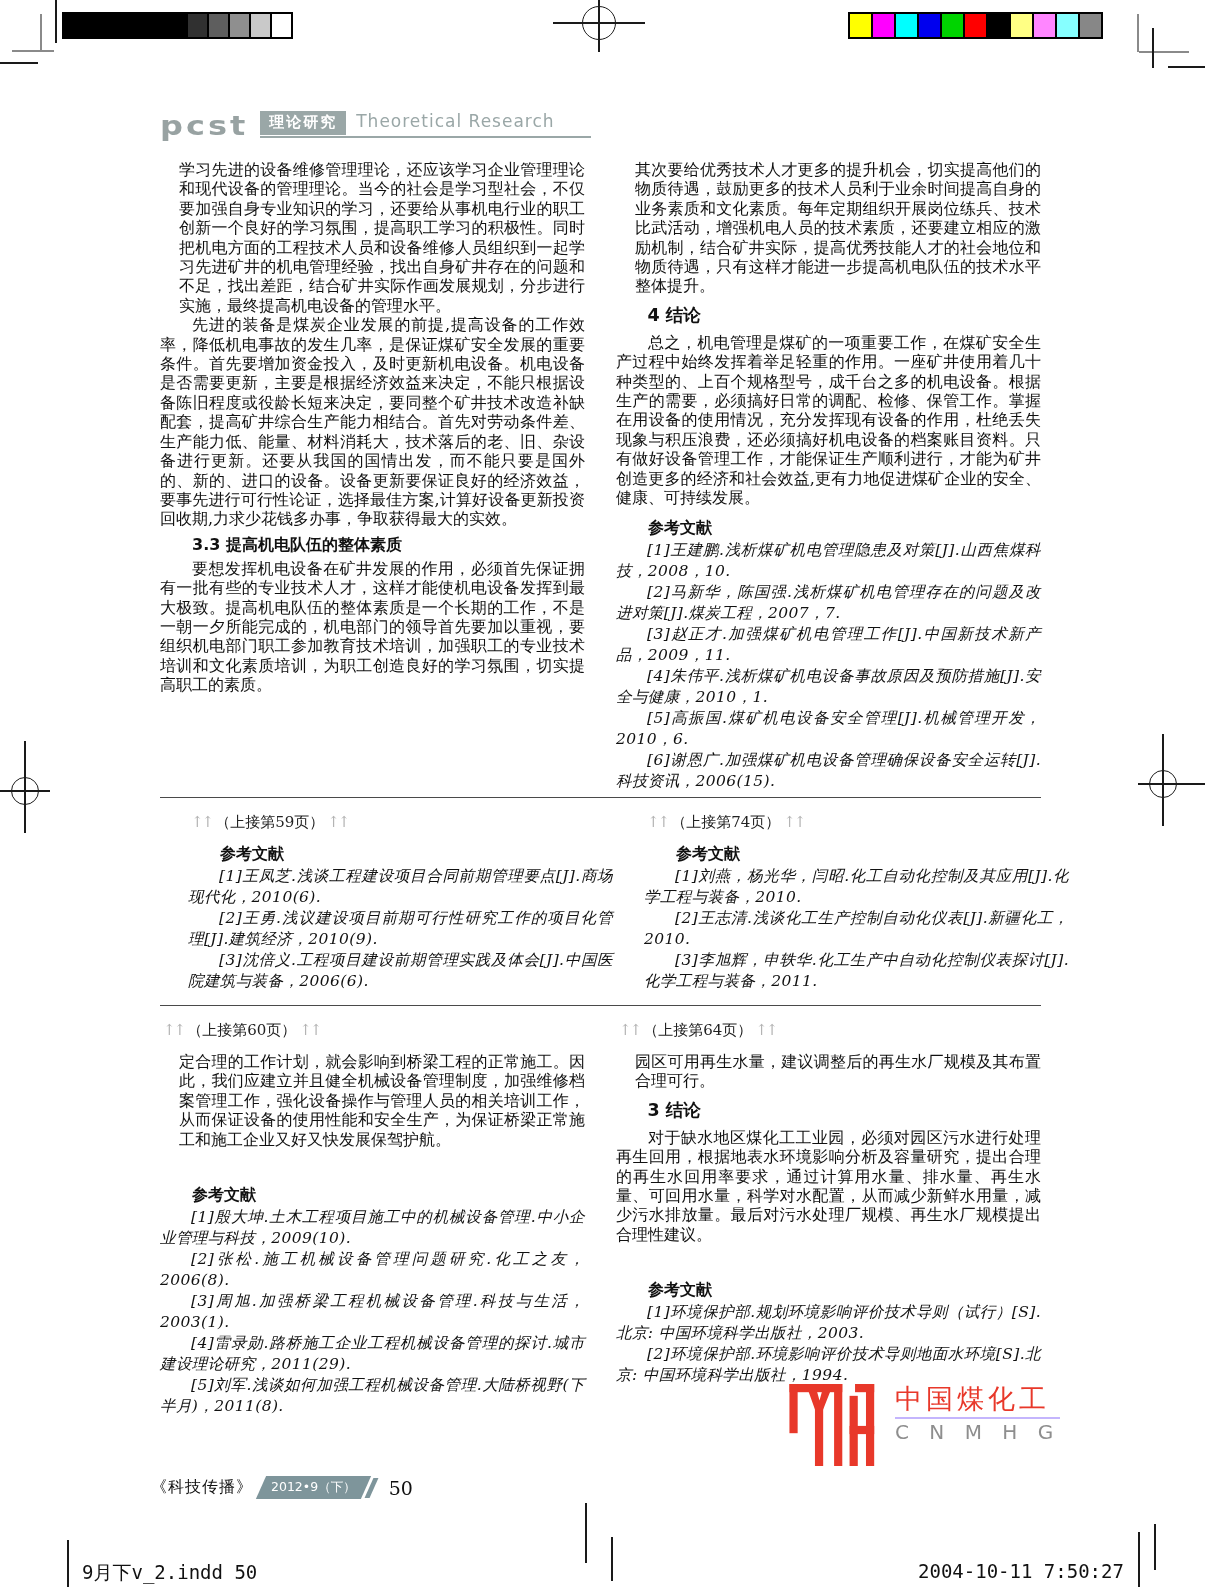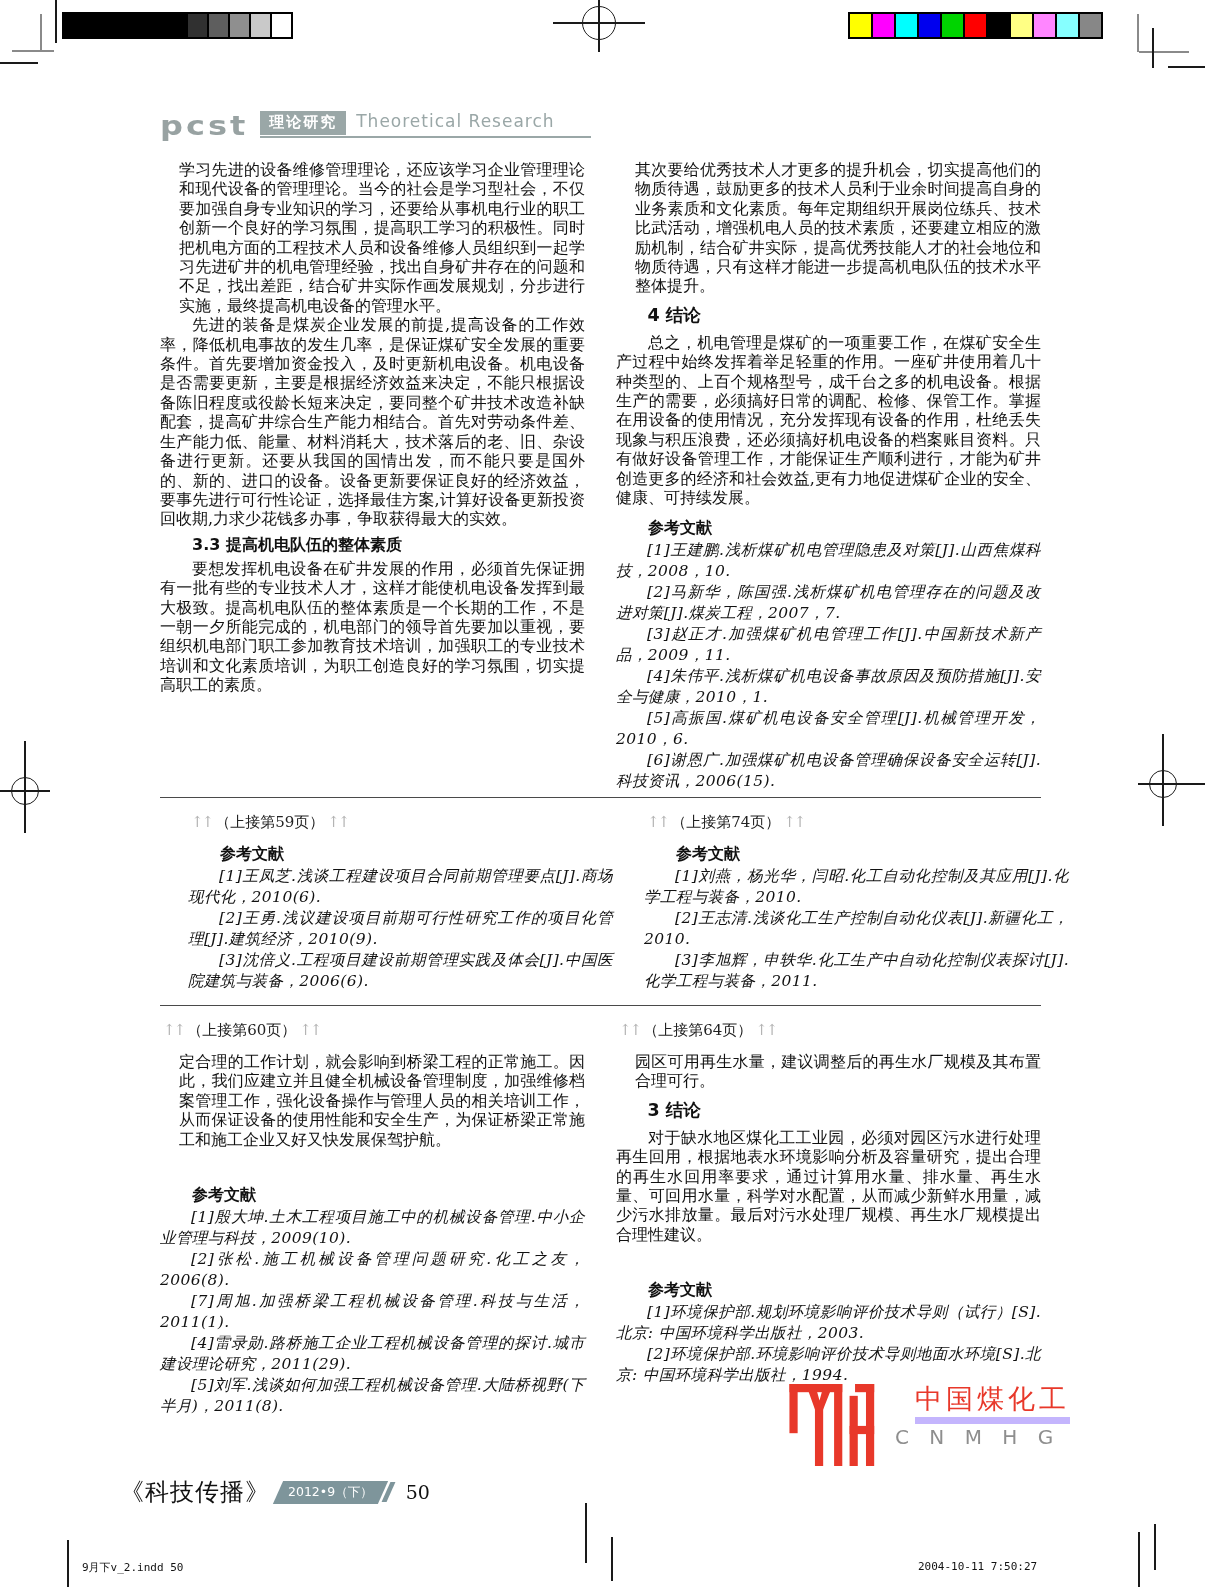--- a/index.html
+++ b/index.html
@@ -45,35 +45,35 @@
   .cont .arr{color:#b4b4b4;font-size:15px;letter-spacing:-2px;padding:0 3px;}
   .divider{position:absolute;left:160px;width:881px;height:1px;background:#4a4a4a;}
   .d1{top:797px;}
   .d2{top:1005px;}
   .mt36{margin-top:36px;}
 
   
   .cnmhg{position:absolute;left:789px;top:1384px;display:flex;align-items:flex-start;}
   .cnmhg-text{margin-left:14px;}
   .cnmhg-cn{color:#e8382a;font-size:27px;line-height:30px;font-family:"DejaVu Sans", sans-serif;
-            letter-spacing:4px;border-bottom:7px solid #c4b5fd;padding-bottom:3px;margin-left:20px;}
+            letter-spacing:4px;border-bottom:2px solid #c4b5fd;padding-bottom:3px;}
   .cnmhg-en{color:#8e8e8e;font-size:20px;line-height:26px;font-family:"DejaVu Sans", sans-serif;letter-spacing:7px;}
 
   
   .footer{position:absolute;left:120px;top:1476px;display:flex;align-items:center;}
-  .f-journal{font-size:24px;letter-spacing:1px;font-family:"DejaVu Serif", serif;}
+  .f-journal{font-size:16px;letter-spacing:1px;font-family:"DejaVu Serif", serif;margin-left:31px;}
   .f-badge{background:#7e959b;color:#fff;font-family:"DejaVu Sans", sans-serif;font-size:12.5px;
            padding:3px 10px;transform:skewX(-24deg);margin-left:8px;}
   .f-badge span{display:inline-block;transform:skewX(24deg);}
   .f-sliver{width:7px;height:20px;background:#fff;border-left:5px solid #7e959b;
             transform:skewX(-24deg);margin-left:3px;}
   .f-page{font-size:19px;margin-left:8px;font-family:"DejaVu Serif", serif;}
 
   
-  .pinfo{position:absolute;top:1560px;font-family:"DejaVu Sans Mono", monospace;font-size:11px;color:#111;}
+  .pinfo{position:absolute;top:1560px;font-family:"DejaVu Sans Mono", monospace;font-size:19px;color:#111;}
   .pinfo.l{left:82px;}
   .pinfo.r{left:918px;text-align:center;}
 </style>
 </head>
 <body>
 
 <div class="page">
 
   <div class="pl" style="left:55px;top:0;width:1.6px;height:43px;"></div>
   <div class="pl" style="left:0;top:62px;width:38px;height:1.6px;"></div>
@@ -177,21 +177,21 @@
 
   <div class="divider d2"></div>
 
   <div class="band band3">
     <div class="col">
       <p class="cont"><span class="arr">↑↑</span><span>（上接第60页）</span><span class="arr">↑↑</span></p>
       <p class="body noindent">定合理的工作计划，就会影响到桥梁工程的正常施工。因此，我们应建立并且健全机械设备管理制度，加强维修档案管理工作，强化设备操作与管理人员的相关培训工作，从而保证设备的使用性能和安全生产，为保证桥梁正常施工和施工企业又好又快发展保驾护航。</p>
       <p class="refs-title mt36">参考文献</p>
       <p class="ref">[1]殷大坤.土木工程项目施工中的机械设备管理.中小企业管理与科技，2009(10).</p>
       <p class="ref">[2]张松.施工机械设备管理问题研究.化工之友，2006(8).</p>
-      <p class="ref">[7]周旭.加强桥梁工程机械设备管理.科技与生活，2011(1).</p>
+      <p class="ref">[3]周旭.加强桥梁工程机械设备管理.科技与生活，2003(1).</p>
       <p class="ref">[4]雷录勋.路桥施工企业工程机械设备管理的探讨.城市建设理论研究，2011(29).</p>
       <p class="ref">[5]刘军.浅谈如何加强工程机械设备管理.大陆桥视野(下半月)，2011(8).</p>
     </div>
     <div class="col">
       <p class="cont"><span class="arr">↑↑</span><span>（上接第64页）</span><span class="arr">↑↑</span></p>
       <p class="body noindent">园区可用再生水量，建议调整后的再生水厂规模及其布置合理可行。</p>
       <p class="h-main">3 结论</p>
       <p class="body">对于缺水地区煤化工工业园，必须对园区污水进行处理再生回用，根据地表水环境影响分析及容量研究，提出合理的再生水回用率要求，通过计算用水量、排水量、再生水量、可回用水量，科学对水配置，从而减少新鲜水用量，减少污水排放量。最后对污水处理厂规模、再生水厂规模提出合理性建议。</p>
       <p class="refs-title mt36">参考文献</p>
       <p class="ref">[1]环境保护部.规划环境影响评价技术导则（试行）[S].北京: 中国环境科学出版社，2003.</p>

